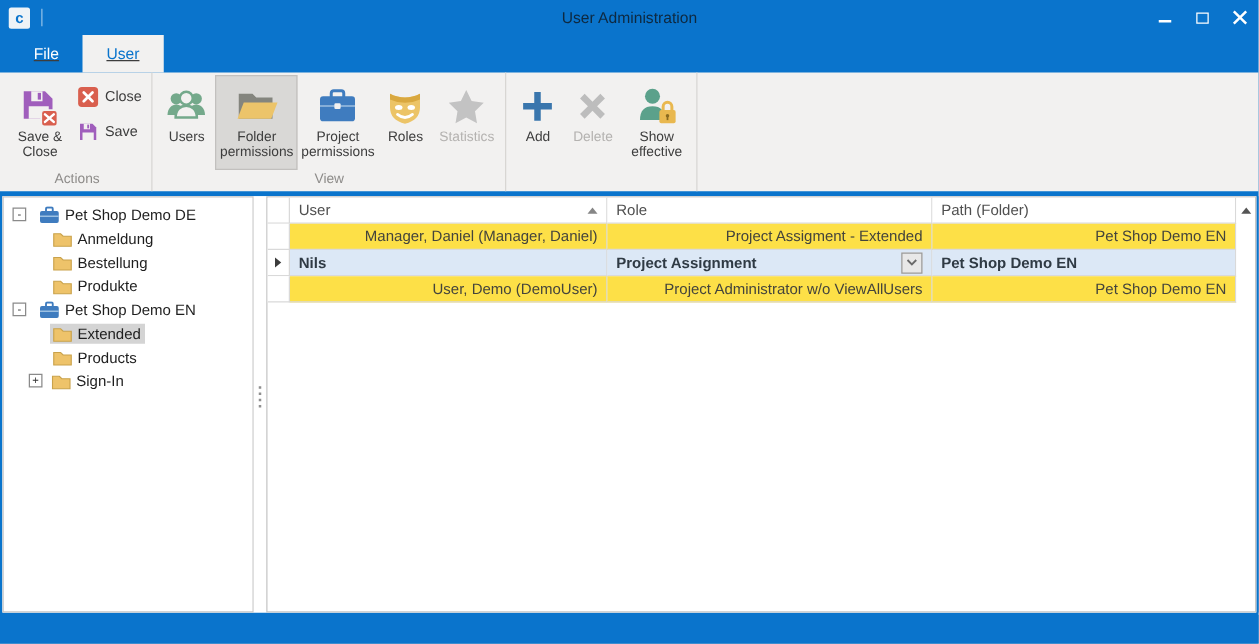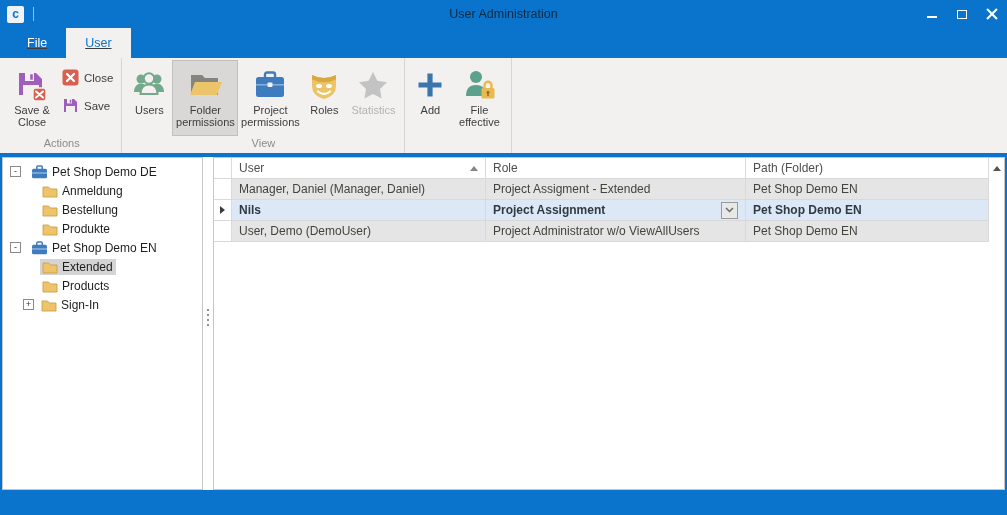--- a/index.html
+++ b/index.html
@@ -57,21 +57,21 @@
   .node-body.selected { background:#d4d4d4; }
   .ind-root { padding-left:7px; } .ind-root .stub { width:8px; }
   .ind-child { padding-left:37px; }
   .ind-child-exp { padding-left:20px; } .ind-child-exp .stub { width:5px; }
 
   
   .grid { display:grid; grid-template-columns:18px 254px 260px 243px 1fr; font-size:12px; }
   .gcell { height:21px; display:flex; align-items:center; padding:0 7px; border-right:1px solid #d9d9d9; border-bottom:1px solid #d9d9d9; overflow:hidden; white-space:nowrap; }
   .ghead { color:#4f4f4f; background:#fff; }
   .ghead.first { padding:0; }
-  .grow-y { background:#e5e5e5; color:#44443c; }
+  .grow-y { background:#fde047; color:#44443c;justify-content:flex-end; }
   .grow-s { background:#dce8f6; color:#2f3a44;font-weight:bold; }
   .gind { padding:0; justify-content:center; background:#fff; color:#333; font-size:9px; }
   .gscroll { border:none; background:#fff; justify-content:center; padding:0; }
   .sort-arrow { margin-left:auto; width:0; height:0; border-left:4px solid transparent; border-right:4px solid transparent; border-bottom:5px solid #868686; }
   .scroll-up { width:0; height:0; border-left:4px solid transparent; border-right:4px solid transparent; border-bottom:5px solid #555; }
   .combo-btn { margin-left:auto; width:17px; height:17px; background:#e8e8e8; border:1px solid #9a9a9a; display:flex; align-items:center; justify-content:center; }
   .row-arrow { width:0; height:0; border-top:4px solid transparent; border-bottom:4px solid transparent; border-left:5px solid #3c3c3c; }
 
   
   .statusbar { flex:1; background:#0a74cc; margin-top:2px; }
@@ -206,32 +206,40 @@
     <div class="rgroup">
       <div class="rgroup-buttons">
         <div class="bigbtn" style="width:42px">
           <div class="bicon">
             <svg width="30" height="30" viewBox="0 0 30 30">
               <path d="M12.4 3.5h5.2v8.9h8.9v5.2h-8.9v8.9h-5.2v-8.9H3.5v-5.2h8.9z" fill="#3a76ad"></path>
             </svg>
           </div>
           <span>Add</span>
         </div>
+        <div class="bigbtn disabled" style="width:46px">
+          <div class="bicon">
+            <svg width="30" height="30" viewBox="0 0 30 30">
+              <path d="M12.4 3.5h5.2v8.9h8.9v5.2h-8.9v8.9h-5.2v-8.9H3.5v-5.2h8.9z" fill="#bdbdbd" transform="rotate(45 15 15)"></path>
+            </svg>
+          </div>
+          <span>Delete</span>
+        </div>
         <div class="bigbtn" style="width:56px">
           <div class="bicon">
             <svg width="34" height="33" viewBox="0 0 34 33">
               <circle cx="14" cy="8" r="6" fill="#5ba18b"></circle>
               <path d="M4 27q0-11 10-11t10 11z" fill="#5ba18b"></path>
               <path d="M22.5 19.5v-3.2a3.5 3.5 0 0 1 7 0v3.2" stroke="#e9b84f" stroke-width="2.4" fill="none"></path>
               <rect x="19.5" y="19" width="13" height="10.5" rx="1.5" fill="#e9b84f"></rect>
               <circle cx="26" cy="23.5" r="1.4" fill="#8a6a20"></circle>
               <rect x="25.3" y="24.3" width="1.4" height="2.8" fill="#8a6a20"></rect>
             </svg>
           </div>
-          <span>File effective</span>
+          <span>Show effective</span>
         </div>
       </div>
     </div>
   </div>
 
   <div class="content">
     <div class="panelwrap">
 
       <div class="treepanel">
 

